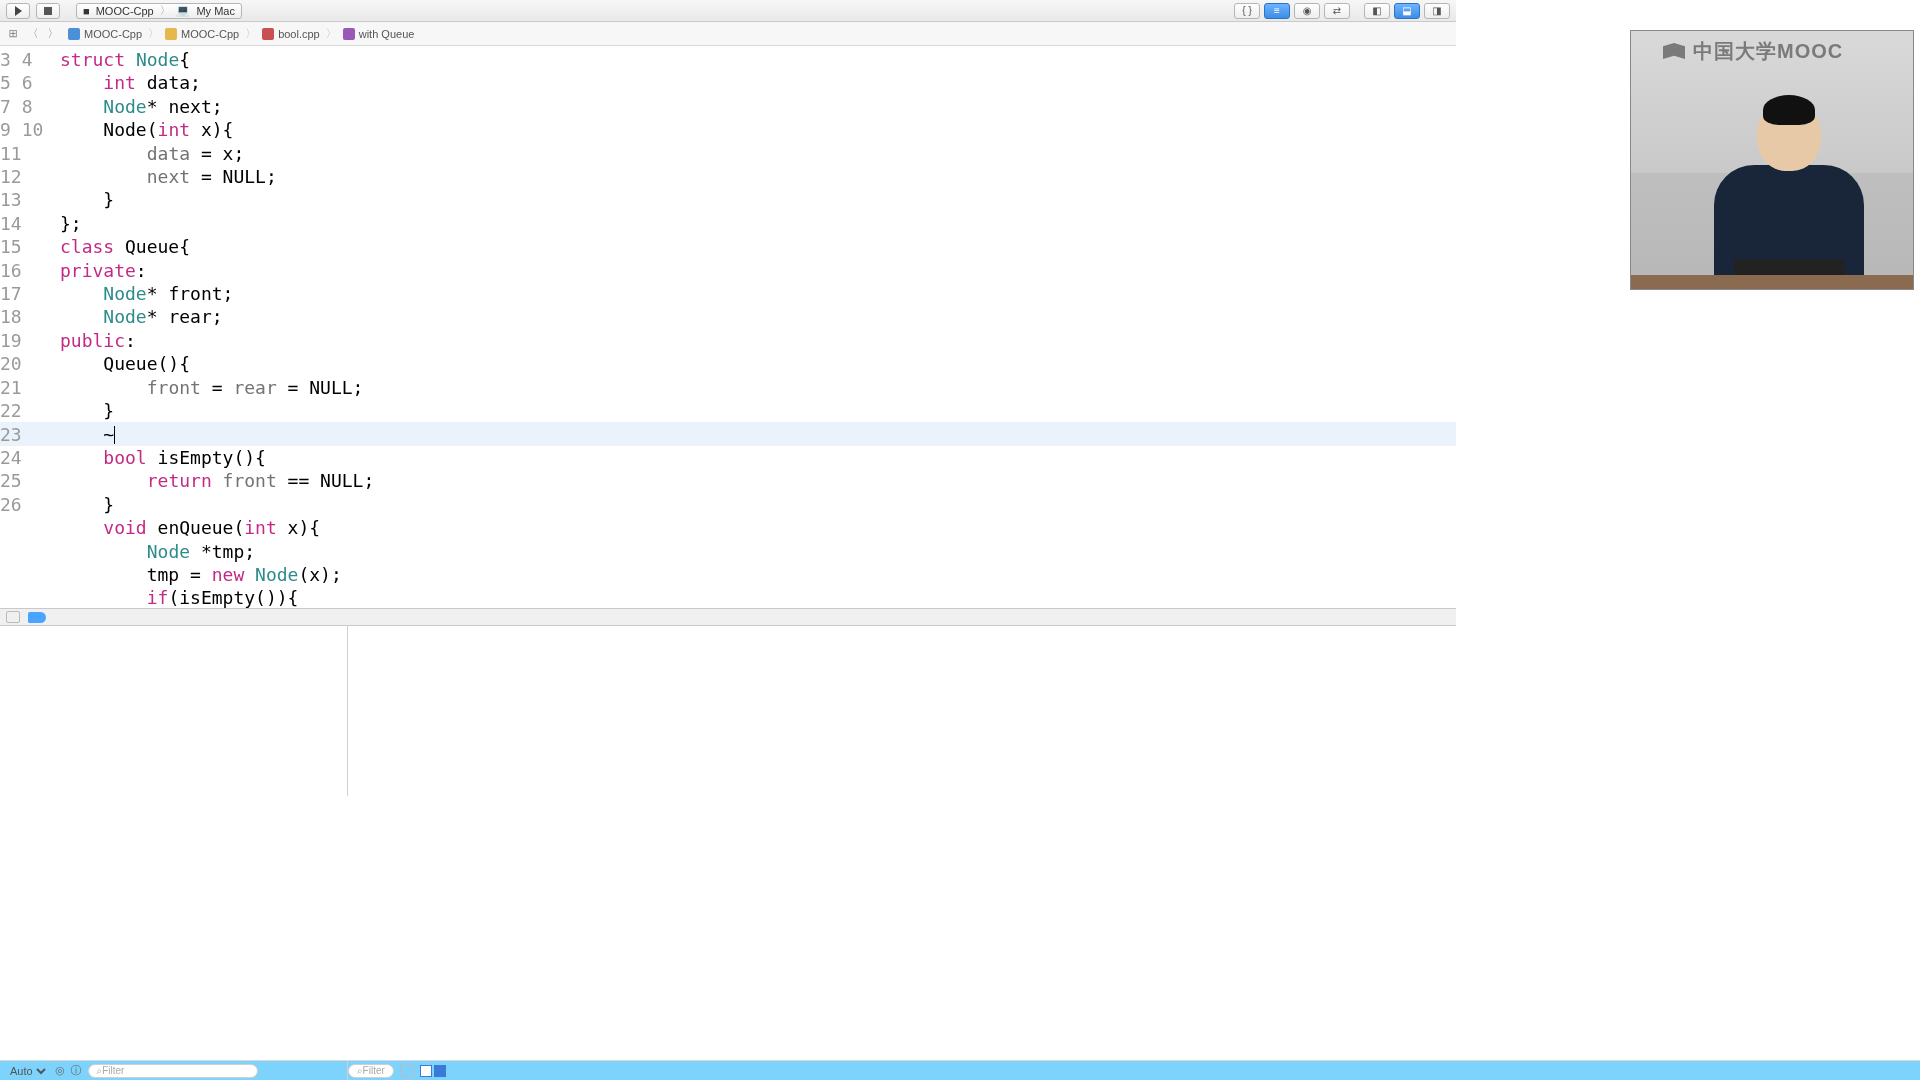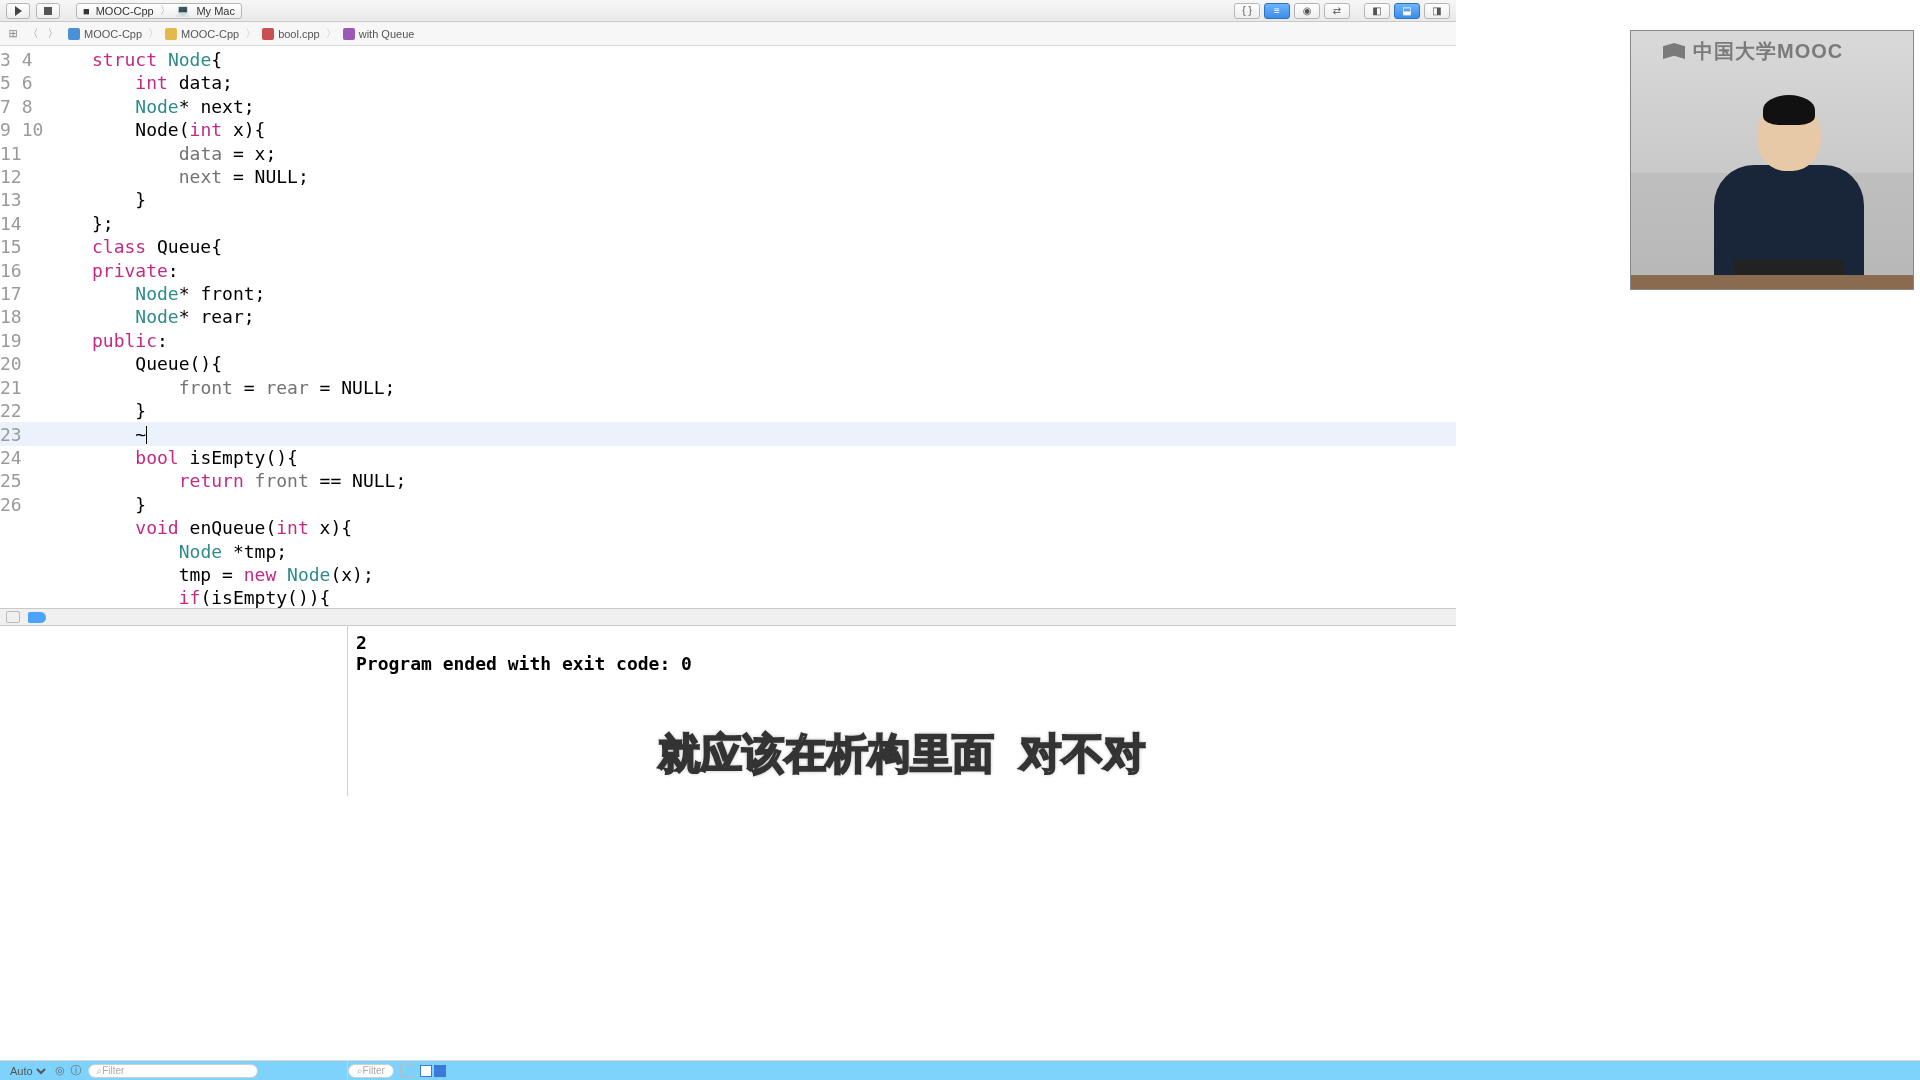--- a/index.html
+++ b/index.html
@@ -43,21 +43,21 @@
   .jb-item { display:flex; align-items:center; gap:4px; padding:0 4px; }
   .jb-sep  { color:#bbb; }
   .jb-icon { width:12px; height:12px; border-radius:2px; display:inline-block; }
   .jb-blue   { background:#4a90d9; }
   .jb-yellow { background:#e6b84c; }
   .jb-red    { background:#c85050; }
   .jb-purple { background:#9b59b6; }
   
   .editor-wrap { position:relative; height: 562px; display:flex; background:#fff; }
   .gutter { width:60px; text-align:left; padding-right:10px; color:#9a9a9a; font-family: Menlo, Consolas, monospace; font-size:18px; line-height:23.4px; padding-top:2px; }
-  .code   { flex:1; font-family: Menlo, Consolas, monospace; font-size:18px; line-height:23.4px; white-space:pre; padding-top:2px;margin-left:32px; }
+  .code   { flex:1; font-family: Menlo, Consolas, monospace; font-size:18px; line-height:23.4px; white-space:pre; padding-top:2px; }
   .hl-line { position:absolute; left:0; right:0; height:23.4px; background:#eaf3fb; z-index:0; }
   .code, .gutter { position:relative; z-index:1; }
   .cursor { display:inline-block; width:1px; height:18px; background:#000; vertical-align:middle; margin-bottom:2px; }
   
   .kw   { color:#c32a86; }   
   .type { color:#2e8b8b; }   
   .mem  { color:#737373; }   
   .txt  { color:#000; }
   
   .debug-strip { height:18px; background:#f0f0f0; border-top:1px solid #c9c9c9; border-bottom:1px solid #c9c9c9; display:flex; align-items:center; padding-left:6px; gap:8px; }
@@ -190,24 +190,20 @@
   <div class="code" id="code"><div><span class="kw">struct</span><span class="txt"> </span><span class="type">Node</span><span class="txt">{</span></div><div><span class="txt">    </span><span class="kw">int</span><span class="txt"> data;</span></div><div><span class="txt">    </span><span class="type">Node</span><span class="txt">* next;</span></div><div><span class="txt">    Node(</span><span class="kw">int</span><span class="txt"> x){</span></div><div><span class="txt">        </span><span class="mem">data</span><span class="txt"> = x;</span></div><div><span class="txt">        </span><span class="mem">next</span><span class="txt"> = NULL;</span></div><div><span class="txt">    }</span></div><div><span class="txt">};</span></div><div><span class="kw">class</span><span class="txt"> Queue{</span></div><div><span class="kw">private</span><span class="txt">:</span></div><div><span class="txt">    </span><span class="type">Node</span><span class="txt">* front;</span></div><div><span class="txt">    </span><span class="type">Node</span><span class="txt">* rear;</span></div><div><span class="kw">public</span><span class="txt">:</span></div><div><span class="txt">    Queue(){</span></div><div><span class="txt">        </span><span class="mem">front</span><span class="txt"> = </span><span class="mem">rear</span><span class="txt"> = NULL;</span></div><div><span class="txt">    }</span></div><div><span class="txt">    ~</span><span class="cursor"></span></div><div><span class="txt">    </span><span class="kw">bool</span><span class="txt"> isEmpty(){</span></div><div><span class="txt">        </span><span class="kw">return</span><span class="txt"> </span><span class="mem">front</span><span class="txt"> == NULL;</span></div><div><span class="txt">    }</span></div><div><span class="txt">    </span><span class="kw">void</span><span class="txt"> enQueue(</span><span class="kw">int</span><span class="txt"> x){</span></div><div><span class="txt">        </span><span class="type">Node</span><span class="txt"> *tmp;</span></div><div><span class="txt">        tmp = </span><span class="kw">new</span><span class="txt"> </span><span class="type">Node</span><span class="txt">(x);</span></div><div><span class="txt">        </span><span class="kw">if</span><span class="txt">(isEmpty()){</span></div></div>
 </div>
 
 <div class="debug-strip">
   <div class="dbg-icon"></div>
   <div class="dbg-tag"></div>
 </div>
 
 <div class="console-wrap">
   <div class="vars-pane"></div>
-  <div class="console"><span>2</span>
-<span>Program ended with exit code: 0</span>
-    <div class="subtitle">就应该在析构里面 对不对</div>
-  </div>
 </div>
 
 <div class="bottom-bar">
   <div class="bb-left">
     <select class="sel"><option>Auto</option></select>
     <span>◎</span>
     <span>ⓘ</span>
     <div class="filter-box" title="Filter">
         <span>⌕ </span>
         <span>Filter</span>

